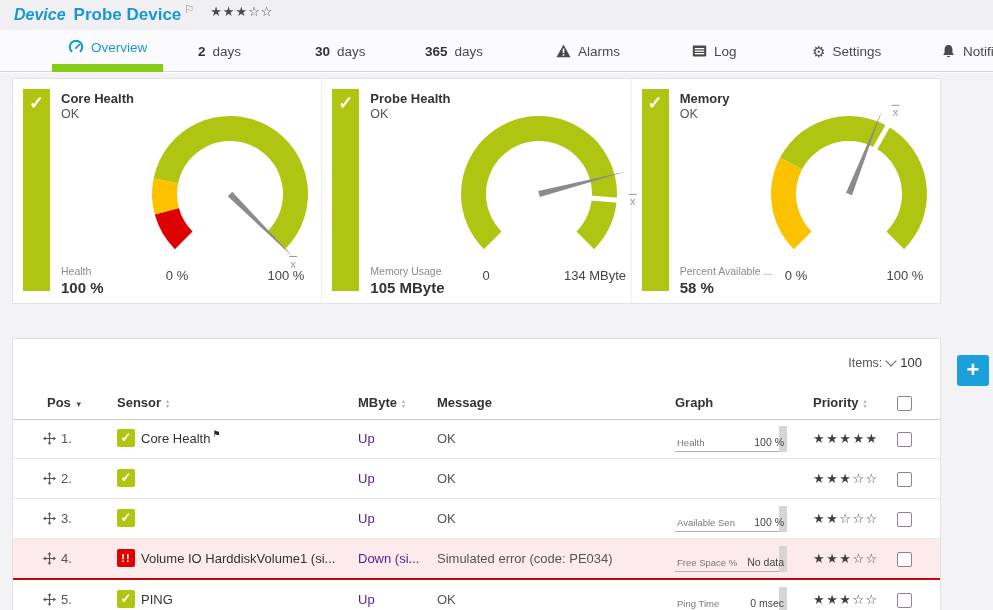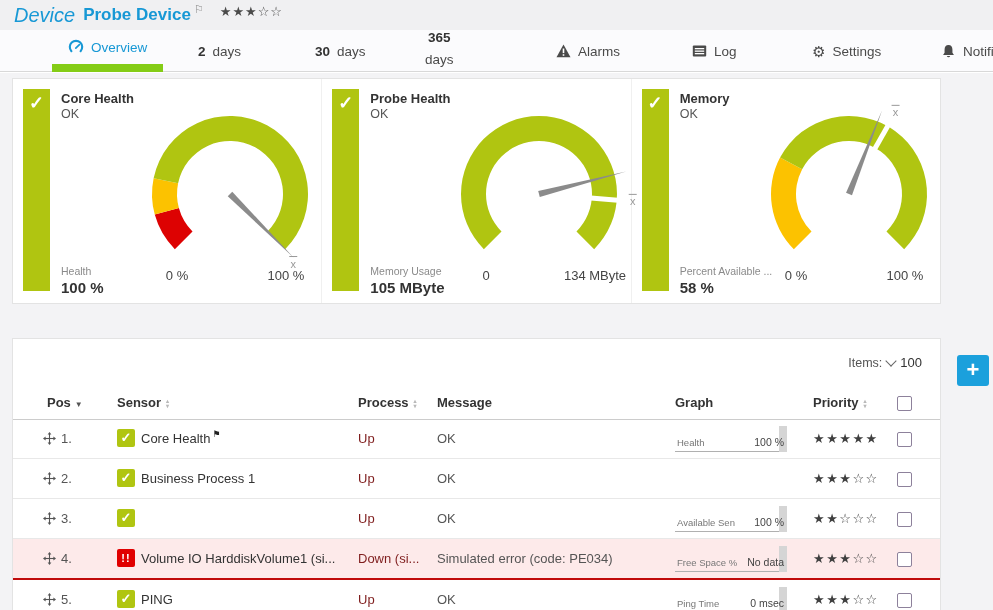--- a/index.html
+++ b/index.html
@@ -2,33 +2,33 @@
 <html><head>
 <meta charset="utf-8">
 <style>
   html,body{margin:0;padding:0;}
   body{width:993px;height:610px;position:relative;overflow:hidden;background:#fff;
        font-family:"Liberation Sans", sans-serif;-webkit-font-smoothing:antialiased;}
 
   
   .top-header{position:absolute;left:0;top:0;width:100%;height:30px;background:#f0f0f2;
               display:flex;align-items:center;padding-left:14px;box-sizing:border-box;}
-  .device-type{color:#1798d5;font-style:italic;font-size:20px;margin-right:8px;}
+  .device-type{color:#1798d5;font-style:italic;font-size:16px;margin-right:8px;font-weight:bold;}
   .device-title{color:#1798d5;font-weight:bold;font-size:17px;}
   .header-flag{color:#8a8a8a;font-size:11px;position:relative;top:-6px;margin-left:3px;}
   .header-stars{color:#4a4a4a;font-size:13px;margin-left:16px;letter-spacing:1px;position:relative;top:-4px;}
 
   
   .tab-bar{position:absolute;top:30px;left:0;width:100%;height:42px;background:#fbfbfd;
            border-bottom:1px solid #d8d8d8;box-sizing:border-box;}
   .tab{position:absolute;top:0;height:42px;display:flex;align-items:center;gap:7px;
        font-size:13.5px;color:#4a4a4a;box-sizing:border-box;cursor:pointer;white-space:nowrap;}
   .tab .num{font-weight:bold;color:#333;}
   #tab-overview{left:52px;padding:0 16px;color:#1798d5;border-bottom:8px solid #84cc16;}
-  #tab-2days{left:198px;} #tab-30days{left:315px;} #tab-365days{left:425px;flex-direction:column;}
+  #tab-2days{left:198px;} #tab-30days{left:315px;} #tab-365days{left:425px;}
   #tab-alarms{left:556px;} #tab-log{left:692px;justify-content:center;} #tab-settings{left:812px;} #tab-notifications{left:941px;}
   .gear-glyph{font-size:15px;color:#4a4a4a;line-height:1;}
 
   
   .content-bg{position:absolute;top:73px;left:0;width:100%;height:537px;background:#f3f3f5;}
 
   
   .gauges-panel{position:absolute;left:12px;top:78px;width:929px;height:226px;background:#fff;
                 border:1px solid #e3e3e3;box-sizing:border-box;display:flex;}
   .gauge-card{flex:1;position:relative;}
@@ -58,21 +58,21 @@
   .trow.alert{background:#fdeaea;border-bottom:2px solid #c00a0a;}
   .cell{position:absolute;top:0;height:39px;line-height:39px;white-space:nowrap;}
   .c-move{left:30px;top:13px;height:13px;line-height:0;cursor:move;}
   .c-pos{left:48px;color:#555;}
   .c-icon{left:104px;top:10px;width:18px;height:18px;line-height:18px;text-align:center;
           color:#fff;font-weight:bold;border-radius:2px;}
   .c-icon.ok{background:#b0c511;font-size:13px;}
   .c-icon.error{background:#e00000;font-size:11px;letter-spacing:1px;}
   .c-name{left:128px;color:#333;}
   .row-flag{font-size:9px;color:#222;position:relative;top:-6px;margin-left:2px;}
-  .c-status{left:345px;color:#7f1d1d;}
+  .c-status{left:345px;color:#4c1d95;}
   .c-msg{left:424px;color:#555;}
   .c-graph{left:662px;top:7px;width:112px;height:25px;border-bottom:1px solid #b0b0b0;}
   .g-strip{position:absolute;right:0;top:0;bottom:-1px;width:8px;background:#d5d5d5;}
   .g-label{position:absolute;left:2px;bottom:3px;font-size:9.5px;color:#777;}
   .g-value{position:absolute;right:3px;bottom:3px;font-size:10.5px;color:#444;z-index:1;}
   .c-stars{left:800px;font-size:13px;color:#3f3f3f;letter-spacing:1.5px;}
   .c-check{left:884px;top:13px;width:13px;height:13px;border:1px solid #8d819b;border-radius:2px;
            background:#fff;cursor:pointer;}
   .thead .c-check{top:9px;}
 
@@ -218,21 +218,21 @@
     <span class="th" style="left:34px;">
       <span>Pos</span><span class="sort-down">▼</span>
     </span>
     <span class="th" style="left:104px;">
       <span>Sensor</span><span class="sort-both">
           <span>▴</span>
           <span>▾</span>
         </span>
     </span>
     <span class="th" style="left:345px;">
-      <span>Process</span><span class="sort-both">
+      <span>MByte</span><span class="sort-both">
           <span>▴</span>
           <span>▾</span>
         </span>
     </span>
     <span class="th" style="left:424px;">
       <span>Message</span>
     </span>
     <span class="th" style="left:662px;">
       <span>Graph</span>
     </span>
@@ -282,21 +282,20 @@
             </g>
             <g fill="#555">
               <polygon points="6.5,0 4.6,2.6 8.4,2.6"></polygon>
               <polygon points="6.5,13 4.6,10.4 8.4,10.4"></polygon>
               <polygon points="0,6.5 2.6,4.6 2.6,8.4"></polygon>
               <polygon points="13,6.5 10.4,4.6 10.4,8.4"></polygon>
             </g>
           </svg></span>
       <span class="cell c-pos">2.</span>
       <span class="c-icon ok" style="position:absolute;">✓</span>
-      <span class="cell c-name"><span>Business Process 1</span></span>
       <span class="cell c-status">Up</span>
       <span class="cell c-msg">OK</span>
       <span class="cell c-stars">★★★☆☆</span>
       <span class="c-check" style="position:absolute;"></span>
     </div>
 
     <div class="trow">
       <span class="cell c-move"><svg width="13" height="13" viewBox="0 0 13 13">
             <g stroke="#555" stroke-width="1.1">
               <line x1="6.5" y1="2" x2="6.5" y2="11"></line>

